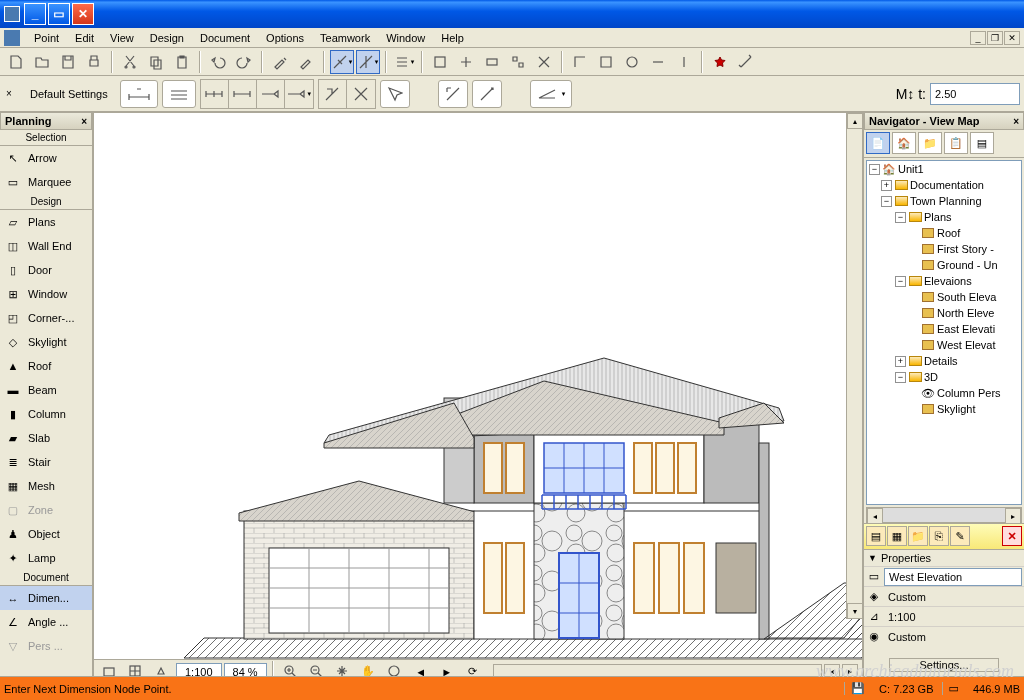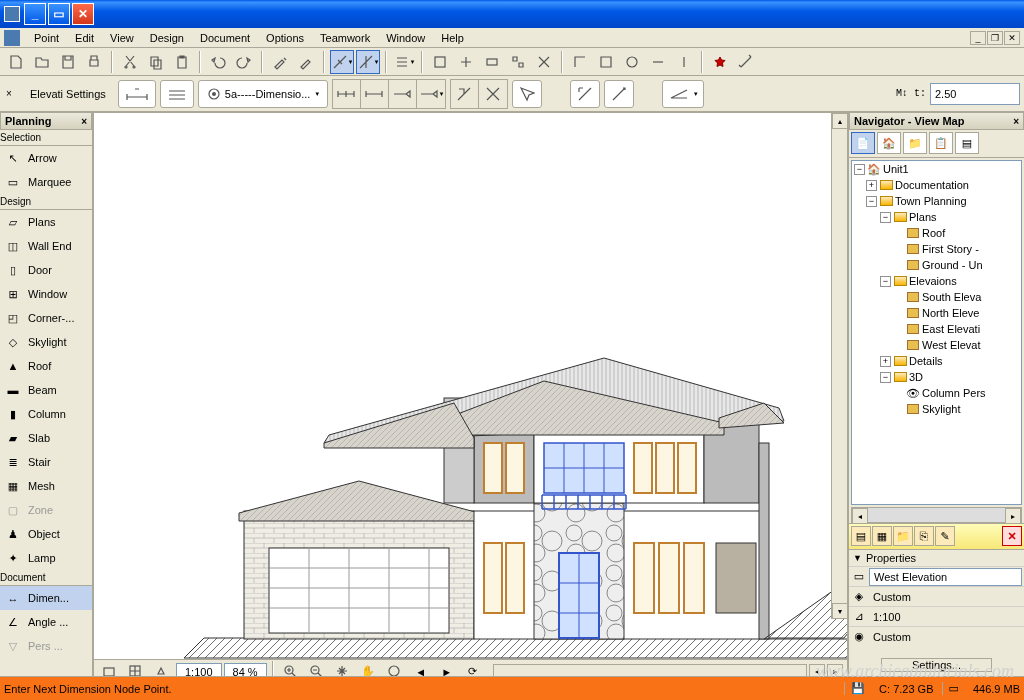--- a/index.html
+++ b/index.html
@@ -39,35 +39,35 @@
 .opt-seg:last-child { border-right: none; }
 .opt-input { width: 90px; height: 22px; border: 1px solid #7f9db9; padding: 0 4px; background: #fff; }
 
 
 .main-area { display: flex; height: 572px; }
 
 
 .toolbox { width: 93px; background: #ece9d8; border-right: 1px solid #aca899; display: flex; flex-direction: column; }
 .panel-title { background: linear-gradient(to bottom, #ebeadb, #d6d2bf); height: 18px; display: flex; align-items: center; padding: 0 4px; font-weight: bold; border: 1px solid #aca899; }
 .panel-title .px { margin-left: auto; cursor: pointer; font-size: 10px; }
-.tb-section { background: #ece9d8; text-align: left; padding: 2px 0; border-bottom: 1px solid #aca899; font-size: 10px; }
+.tb-section { background: #ece9d8; text-align: center; padding: 2px 0; border-bottom: 1px solid #aca899; font-size: 10px; }
 .tb-item { display: flex; align-items: center; padding: 3px 4px; gap: 6px; cursor: pointer; height: 24px; }
 .tb-item .ico { width: 18px; height: 16px; display: flex; align-items: center; justify-content: center; }
 .tb-item.dimmed { color: #999; }
 
 
 .canvas-wrap { flex: 1; display: flex; flex-direction: column; background: #fff; border: 1px solid #aca899; }
 .canvas { flex: 1; background: #fff; position: relative; overflow: hidden; }
 .canvas-bottom { height: 24px; background: #ece9d8; border-top: 1px solid #aca899; display: flex; align-items: center; padding: 0 4px; gap: 2px; }
 .canvas-bottom .field { background: #fff; border: 1px solid #7f9db9; padding: 1px 8px; height: 18px; display: flex; align-items: center; }
 .scrollbar-v { width: 16px; background: #ece9d8; border-left: 1px solid #aca899; position: absolute; right: 0; top: 0; bottom: 40px; }
 .sb-btn { width: 16px; height: 16px; background: #ece9d8; border: 1px solid #aca899; display: flex; align-items: center; justify-content: center; font-size: 8px; cursor: pointer; }
 
 
-.navigator { width: 176px; background: #ece9d8; border-left: 1px solid #aca899; display: flex; flex-direction: column; }
+.navigator { width: 161px; background: #ece9d8; border-left: 1px solid #aca899; display: flex; flex-direction: column; }
 .nav-tabs { height: 28px; display: flex; gap: 2px; padding: 2px; border-bottom: 1px solid #aca899; }
 .nav-tab { width: 24px; height: 22px; border: 1px solid #aca899; background: #fff; display: flex; align-items: center; justify-content: center; cursor: pointer; }
 .nav-tab.active { background: #c1d2ee; border-color: #316ac5; }
 .tree { flex: 1; background: #fff; border: 1px solid #7f9db9; margin: 2px; overflow: hidden; font-size: 11px; }
 .tree-row { display: flex; align-items: center; padding: 1px 0; white-space: nowrap; cursor: pointer; height: 16px; }
 .tree-toggle { width: 11px; height: 11px; border: 1px solid #919191; display: flex; align-items: center; justify-content: center; font-size: 9px; line-height: 1; margin-right: 2px; background: #fff; }
 .tree-spacer { display: inline-block; }
 .tree-ico { width: 14px; height: 12px; margin-right: 2px; display: inline-flex; align-items: center; justify-content: center; }
 .folder-ico { background: linear-gradient(to bottom, #fceabb, #f8b500); border: 1px solid #b8860b; width: 13px; height: 10px; }
 .view-ico { background: #e8c050; border: 1px solid #a07030; width: 12px; height: 10px; }
@@ -265,39 +265,31 @@
       <svg viewBox="0 0 16 16">
         <path class="ic" d="M3 13L13 3M11 1l2 2M1 11l2 2"></path>
       </svg>
     </div>
 </div>
 
 <div class="options-bar">
   <div style="display:flex;flex-direction:column;align-items:center;margin-right:4px;">
     <div class="opt-x">×</div>
   </div>
-  <div class="opt-label">Elevati Settings</div>
+  <div class="opt-label">Default Settings</div>
   <div class="opt-btn icon-only">
       <svg width="24" height="14" viewBox="0 0 24 14">
         <path class="ic" d="M2 10h20M2 7v6M22 7v6M10 2h4"></path>
       </svg>
     </div>
   <div class="opt-btn icon-only">
       <svg width="20" height="14" viewBox="0 0 20 14">
         <path class="ic" d="M2 4h16M2 8h16M2 12h16" stroke-width="2"></path>
       </svg>
     </div>
-  <div class="opt-btn">
-    <svg width="14" height="14" viewBox="0 0 14 14">
-        <circle class="ic" cx="7" cy="7" r="5"></circle>
-        <circle cx="7" cy="7" r="2" fill="#555"></circle>
-      </svg>
-    <span>5a-----Dimensio...</span>
-    <span class="drop-arrow">▾</span>
-  </div>
   <div class="opt-group">
     <div class="opt-seg">
         <svg width="20" height="12">
           <path class="ic" d="M2 6h16M2 3v6M18 3v6M10 3v6"></path>
         </svg>
       </div>
     <div class="opt-seg">
         <svg width="20" height="12">
           <path class="ic" d="M2 6h16M2 3v6M18 3v6"></path>
         </svg>
@@ -343,21 +335,21 @@
       </svg>
     </div>
   <div style="width:20px"></div>
   <div class="opt-btn icon-only">
       <svg width="20" height="12">
         <path class="ic" d="M2 10h16M2 10L18 2"></path>
       </svg>
       <span class="drop-arrow">▾</span>
     </div>
   <div style="flex:1"></div>
-  <span style="font-family:Liberation Mono, monospace;font-size:10px;">M↕ t:</span>
+  <span style="font-family:Liberation Sans, sans-serif;font-size:14px;">M↕ t:</span>
   <input class="opt-input" value="2.50" style="">
 </div>
 
 <div class="main-area">
 
   <div class="toolbox">
     <div class="panel-title">
       <span>Planning</span>
       <span class="px">×</span>
     </div>

